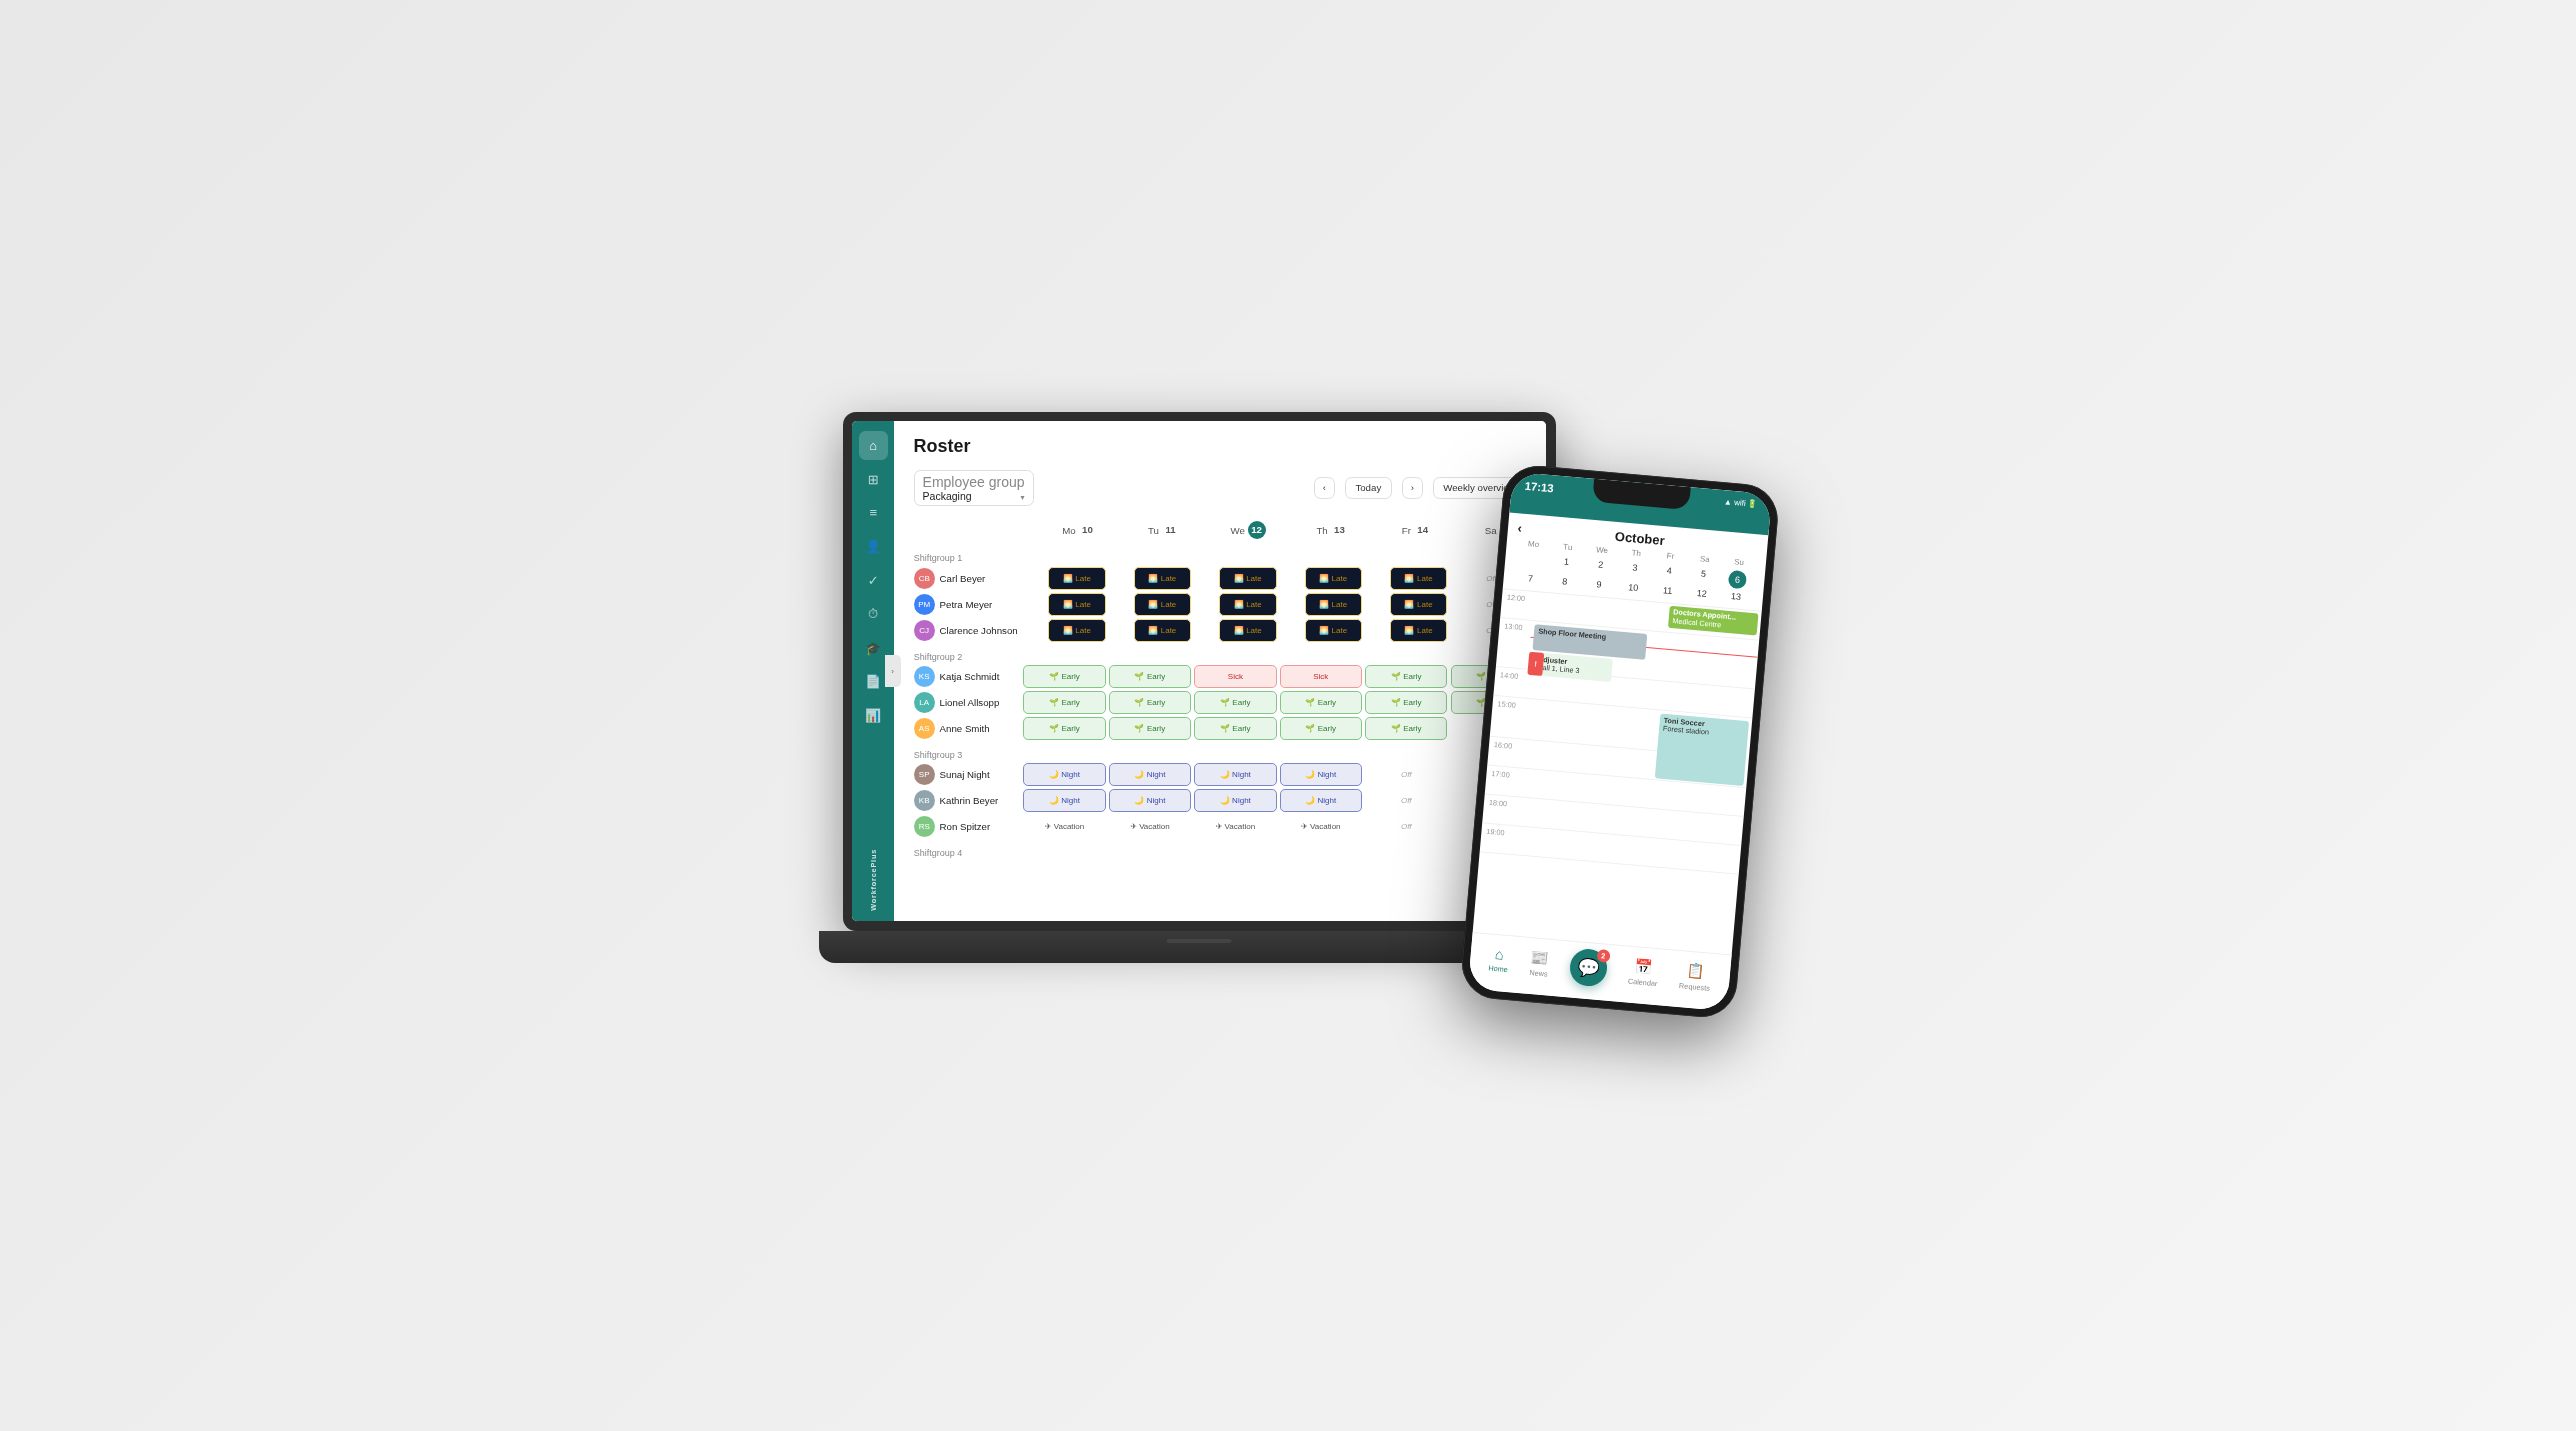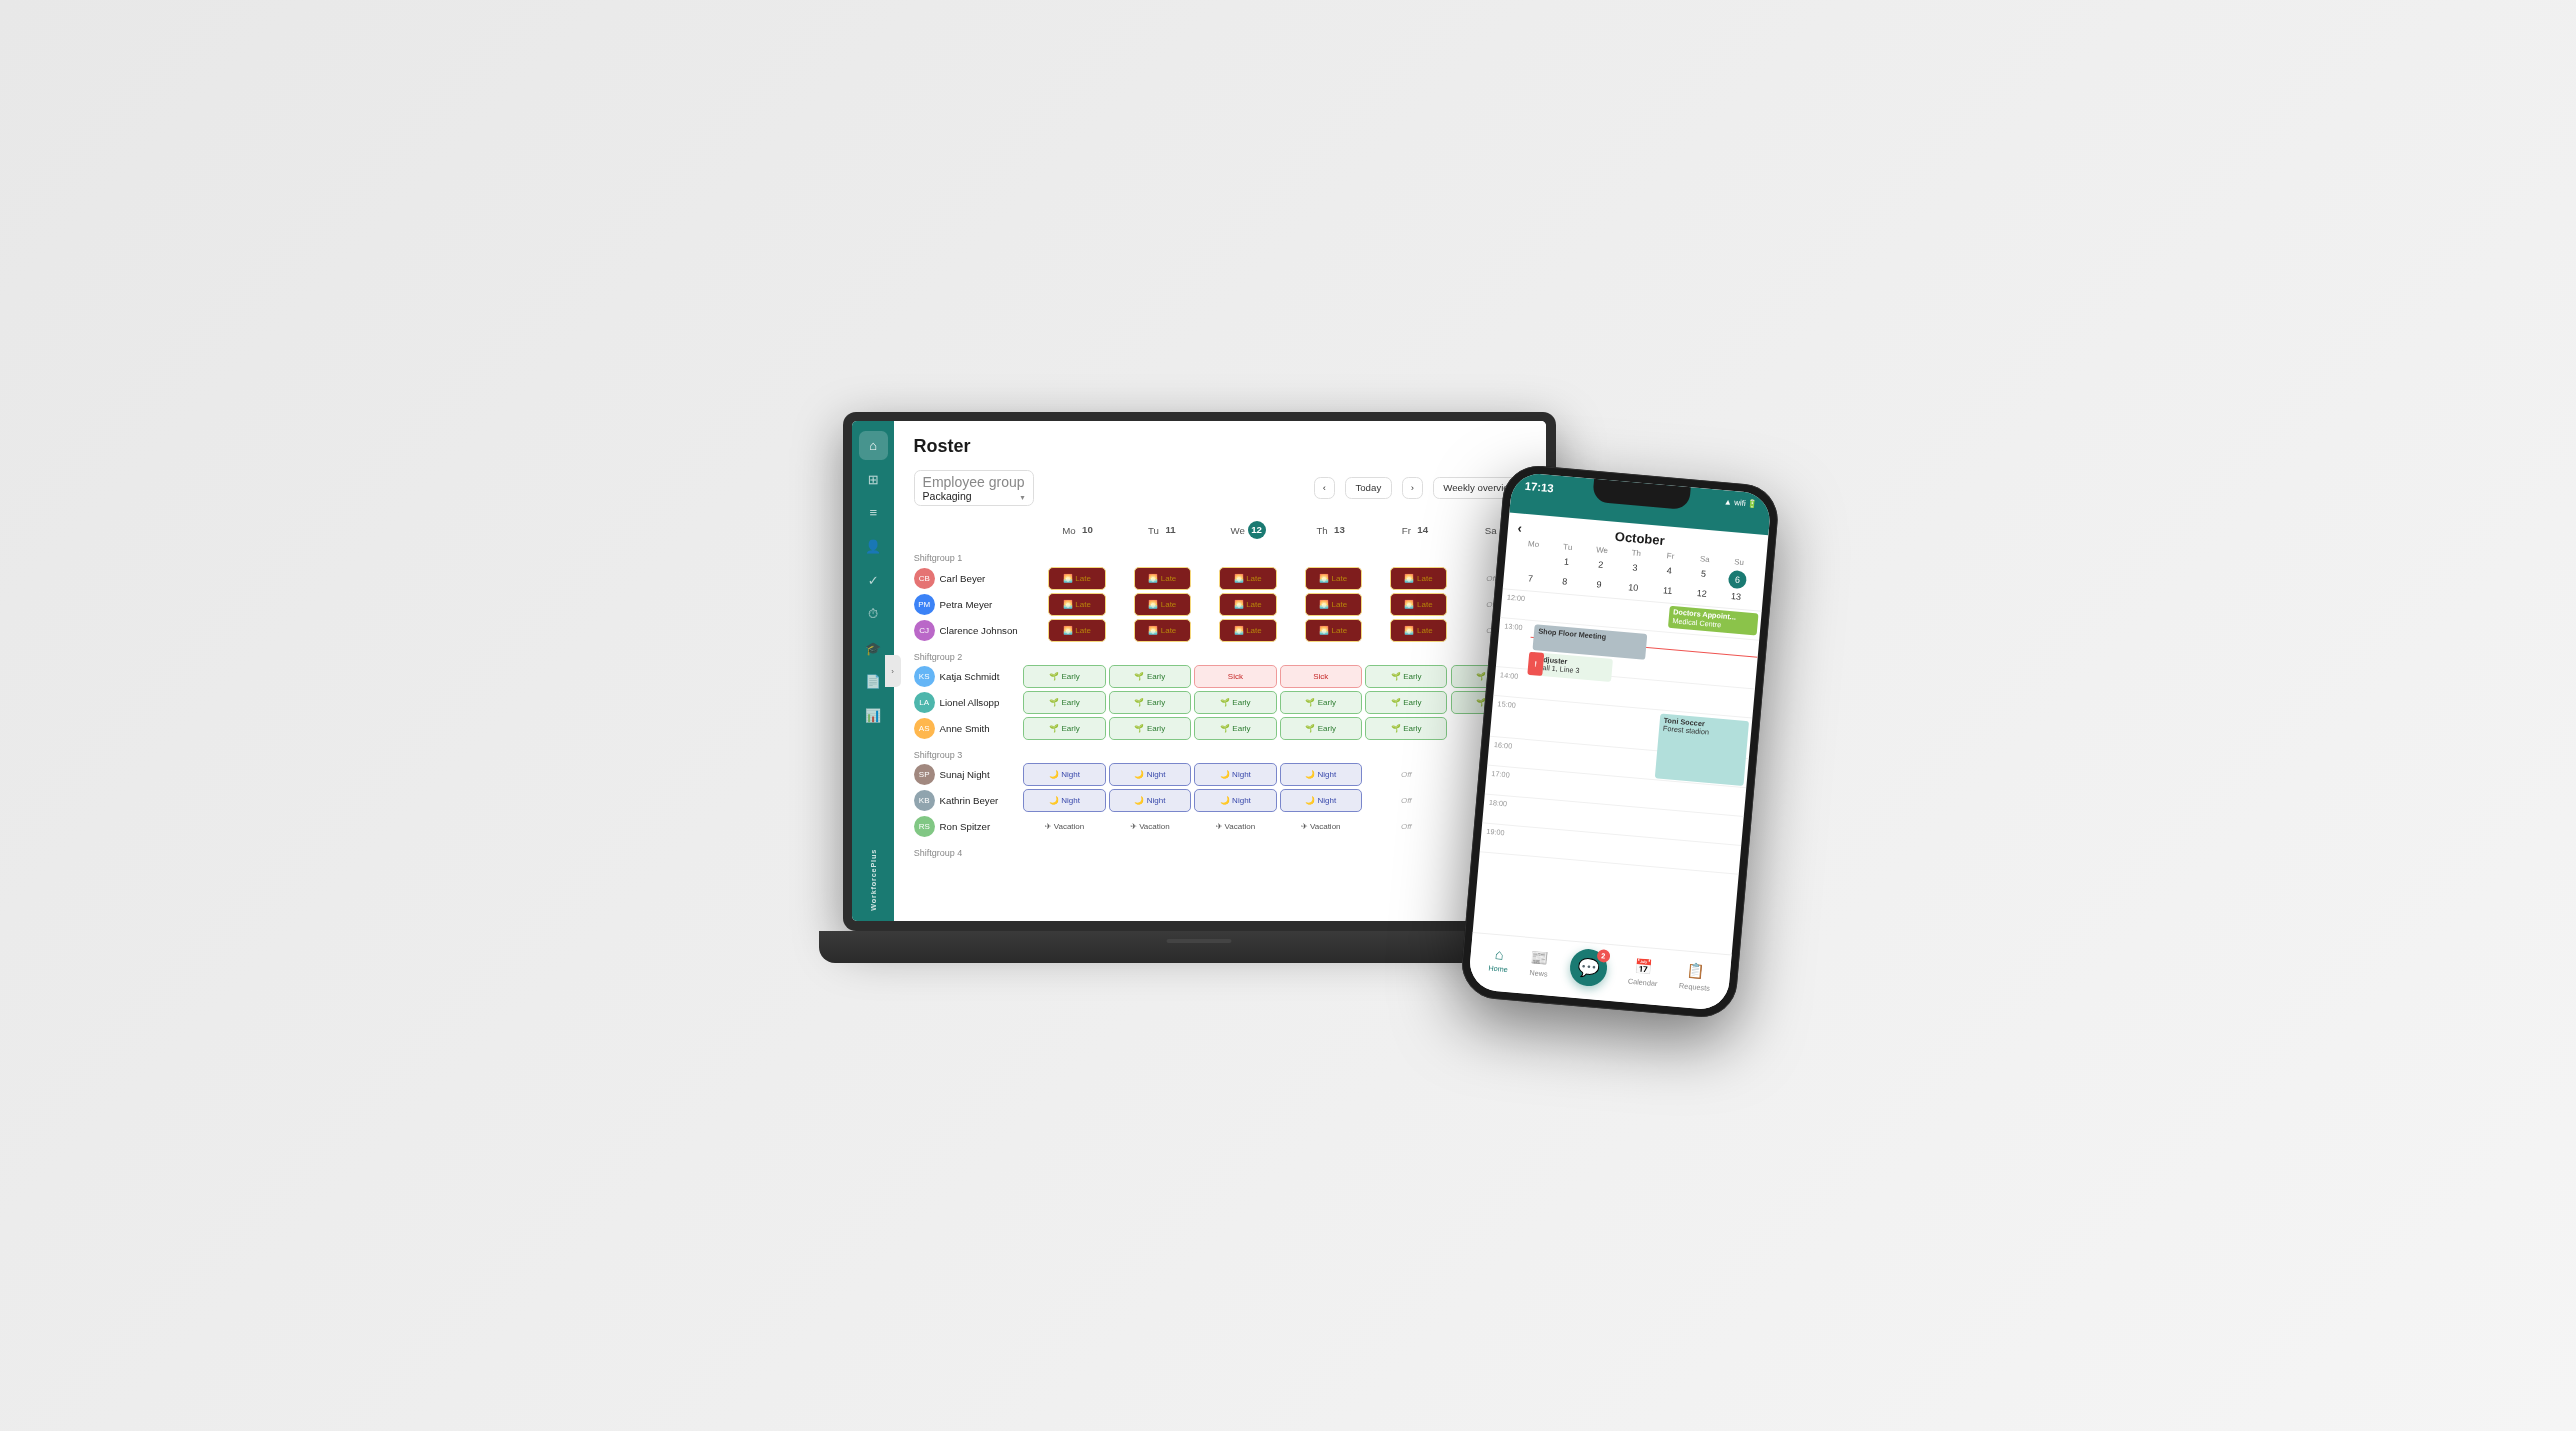--- a/index.html
+++ b/index.html
@@ -299,21 +299,21 @@
       padding: 3.2px 4.9px;
       font-size: 8px;
       display: flex;
       align-items: center;
       gap: 2.4px;
       justify-content: center;
       min-height: 23px;
     }
 
     .shift-late {
-      background: #7f1d1d;
+      background: #0f172a;
       border: 0.8px solid #f5d87a;
       color: #b8860b;
       margin-left: 25px;
     }
 
     .shift-early {
       background: #e8f5e9;
       border: 0.8px solid #81c784;
       color: #2e7d32;
     }

